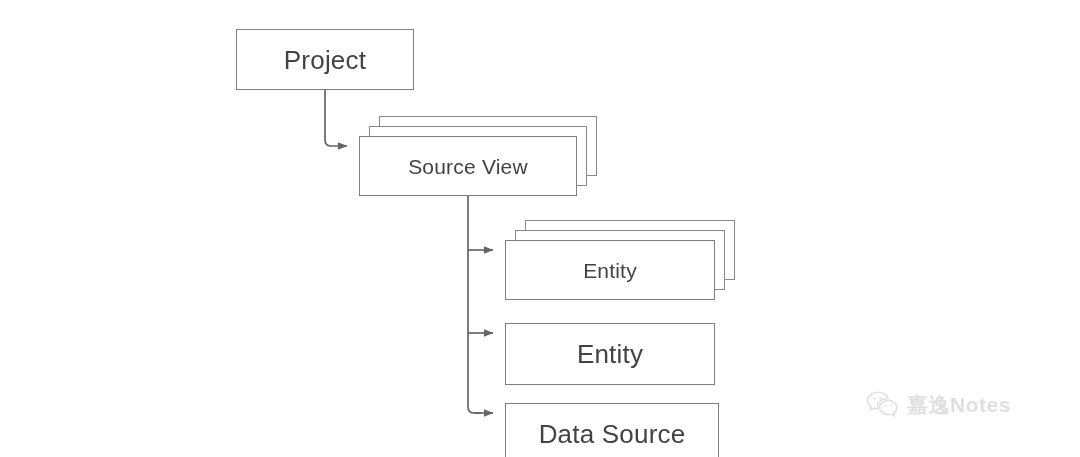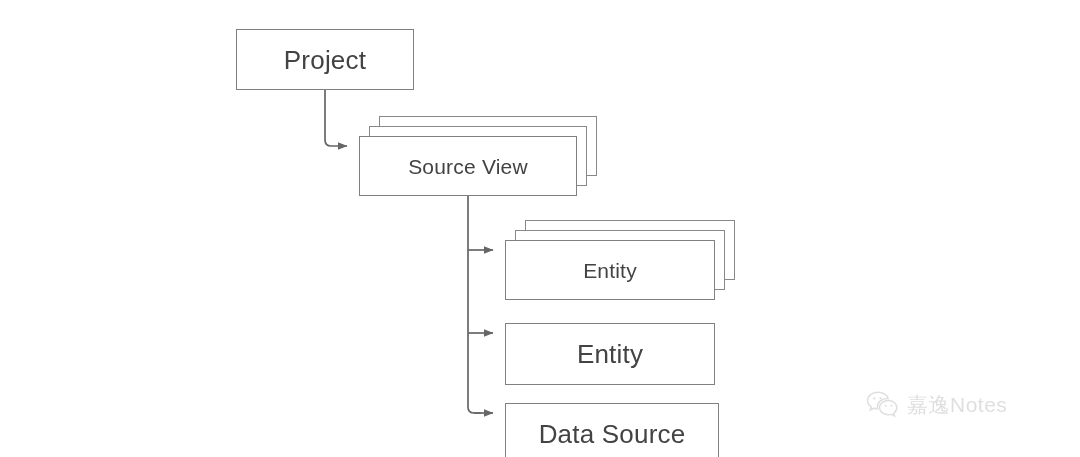--- a/index.html
+++ b/index.html
@@ -77,20 +77,21 @@
     gap: 7px;
     opacity: 0.82;
     pointer-events: none;
   }
   #watermark .wm-text {
     font-size: 21px;
     color: #d8d8d8;
     letter-spacing: 0.5px;
     line-height: 1;
     white-space: nowrap;
+    font-weight: bold;
   }
 </style>
 </head>
 <body>
 
 <div id="canvas">
 
   <svg id="edges" viewBox="0 0 1080 457" width="1080" height="457" aria-hidden="true">
     <defs>
       <marker id="arrowhead" markerWidth="10" markerHeight="8" refX="9.5" refY="4" orient="auto" markerUnits="userSpaceOnUse">

